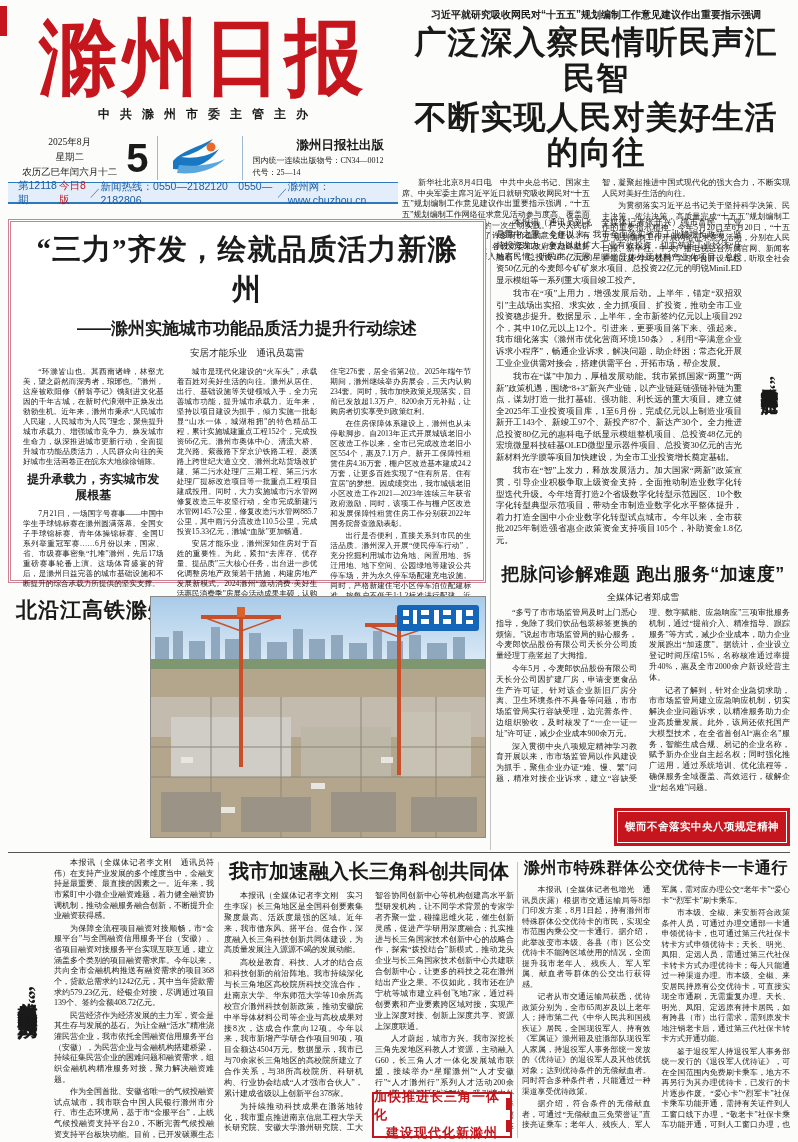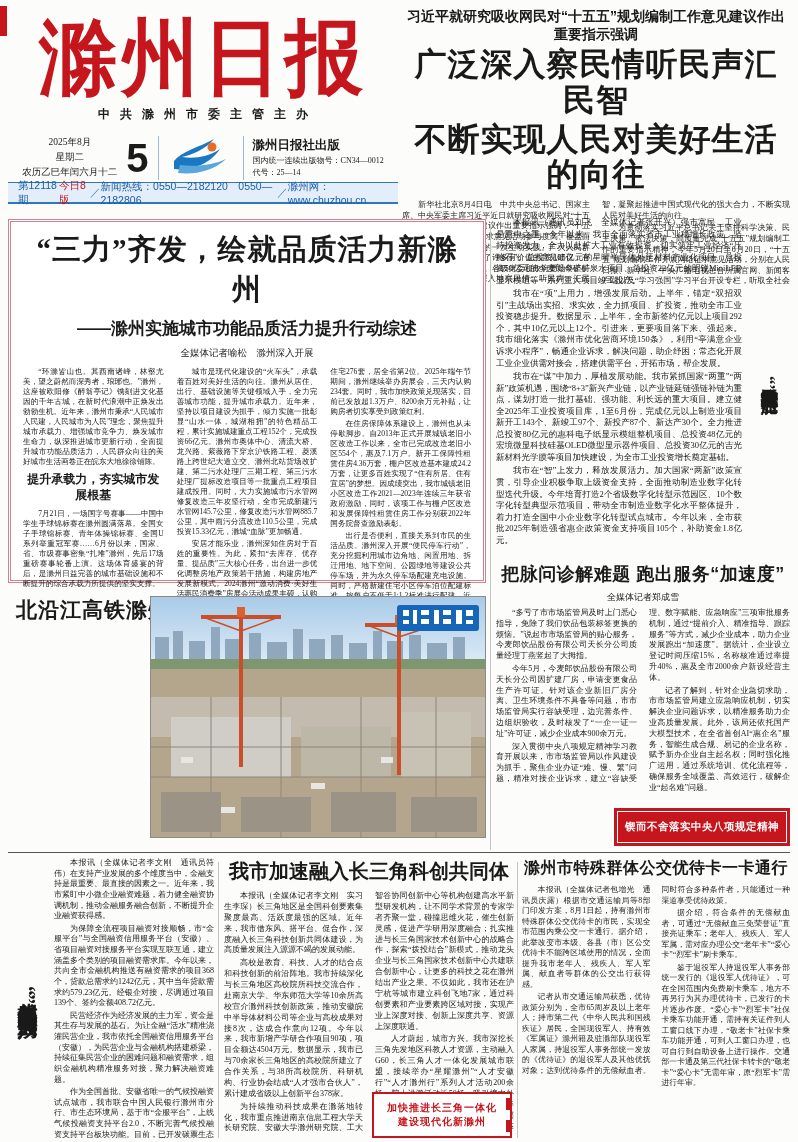--- a/index.html
+++ b/index.html
@@ -12,27 +12,27 @@
   
   .masthead{position:absolute;left:8px;top:4px;width:390px;height:200px;}
   .mh-title{font-size:78px;font-weight:900;color:#c5161d;text-align:center;line-height:1.02;
             letter-spacing:4px;margin-top:14px;transform:scaleY(1.06);}
   .mh-organ{text-align:center;font-size:12px;font-weight:700;letter-spacing:10px;margin-top:8px;text-indent:10px;}
   .mh-meta{display:flex;justify-content:center;align-items:center;gap:9px;margin-top:9px;height:52px;}
   .mh-date{font-size:9.5px;line-height:1.55;text-align:center;}
   .mh-day{font-size:40px;font-weight:900;line-height:1;}
   .mh-div{width:1px;height:44px;background:#9fb8d2;}
   .mh-pub{font-size:8px;line-height:1.5;}
-  .mh-pub .pub-main{font-size:12.5px;font-weight:700;}
+  .mh-pub .pub-main{font-size:12.5px;font-weight:700;margin-left:44px;}
   .mh-bar{position:absolute;left:0;bottom:0;width:100%;height:22px;background:#e3eefa;
           border-top:1px solid #2e78bf;border-bottom:2px solid #2e78bf;display:flex;align-items:center;
           padding:0 10px;box-sizing:border-box;font-size:10.5px;color:#1c5fa8;font-weight:400;}
   
   .lead{position:absolute;left:402px;top:8px;width:388px;height:200px;}
-  .lead-kicker{font-size:14px;font-weight:800;text-align:center;letter-spacing:0;}
+  .lead-kicker{font-size:10px;font-weight:800;text-align:center;letter-spacing:0;}
   .lead-headline{font-size:32px;font-weight:900;text-align:center;line-height:1.12;margin-top:3px;letter-spacing:1px;}
   .lead-body{margin-top:7px;height:94px;column-count:2;column-gap:12px;overflow:hidden;
              font-size:8px;line-height:1.32;text-align:justify;}
   
   .feature-box{position:absolute;left:8px;top:219px;width:478px;height:364px;box-sizing:border-box;
                border:3px double #cf8392;padding:8px 12px;background:#fff;}
   .feature-headline{font-size:29px;font-weight:900;text-align:center;letter-spacing:1px;}
   .feature-subhead{font-size:17px;font-weight:800;text-align:center;margin-top:7px;}
   .feature-byline{font-size:9.5px;text-align:center;margin-top:7px;color:#222;}
   .feature-body{margin-top:7px;height:238px;column-count:3;column-gap:13px;overflow:hidden;
@@ -68,21 +68,21 @@
                box-sizing:border-box;overflow:hidden;}
   
   .finance{position:absolute;left:8px;top:858px;width:206px;height:282px;display:flex;}
   .finance-head{width:40px;font-size:20px;line-height:40px;letter-spacing:-1px;}
   .finance-body{flex:1;font-size:8px;line-height:1.33;text-align:justify;overflow:hidden;padding-left:6px;}
   .science{position:absolute;left:224px;top:858px;width:290px;height:282px;}
   .science-headline{font-size:20px;font-weight:900;text-align:center;}
   .science-body{position:relative;margin-top:6px;height:248px;column-count:2;column-gap:12px;overflow:hidden;
                 font-size:8px;line-height:1.36;text-align:justify;}
   .slogan-box{position:absolute;right:2px;bottom:2px;width:140px;height:46px;border:2px solid #c5161d;
-              background:#fff;color:#c5161d;font-weight:900;font-size:10px;display:flex;flex-direction:column;
+              background:#fff;color:#c5161d;font-weight:900;font-size:13px;display:flex;flex-direction:column;
               align-items:center;justify-content:center;line-height:1.4;letter-spacing:1px;box-sizing:border-box;}
   .slogan-box::before{content:"";position:absolute;right:-2px;top:4px;width:6px;height:12px;background:#c5161d;}
   .slogan-box::after{content:"";position:absolute;right:-2px;bottom:4px;width:6px;height:12px;background:#c5161d;}
   .bus{position:absolute;left:522px;top:858px;width:268px;height:282px;}
   .bus-headline{font-size:16px;font-weight:900;text-align:center;letter-spacing:0.5px;}
   .bus-body{margin-top:6px;height:250px;column-count:2;column-gap:11px;overflow:hidden;
             font-size:7.8px;line-height:1.35;text-align:justify;}
 </style>
 </head>
 <body>
@@ -132,21 +132,21 @@
     <div class="lead-headline">不断实现人民对美好生活的向往</div>
     <div class="lead-body" style="font-family:'Liberation Serif',serif;">
       <p>新华社北京8月4日电　中共中央总书记、国家主席、中央军委主席习近平近日就研究吸收网民对“十五五”规划编制工作意见建议作出重要指示强调，“十五五”规划编制工作网络征求意见活动参与度高、覆盖面广，是全过程人民民主的一次生动实践。广大人民群众积极建言献策，提出了许多有价值的意见建议，有关部门要认真研究吸纳。各级党委和政府要始终坚持以人民为中心，广泛深入地察民情、听民声、汇民智，凝聚起推进中国式现代化的强大合力，不断实现人民对美好生活的向往。</p>
       <p>为贯彻落实习近平总书记关于坚持科学决策、民主决策、依法决策，高质量完成“十五五”规划编制工作的重要指示精神，今年5月20日至6月20日，“十五五”规划编制工作开展网络征求意见活动，分别在人民日报、新华社、中央广播电视总台所属官网、新闻客户端以及“学习强国”学习平台开设专栏，听取全社会意见建议。活动累计收到网民建言超过311.3万条，为编制“十五五”规划提供了有益参考。</p>
     </div>
   </div>
 
   <div class="feature-box">
     <div class="feature-headline">“三力”齐发，绘就品质活力新滁州</div>
     <div class="feature-subhead sans">——滁州实施城市功能品质活力提升行动综述</div>
-    <div class="feature-byline">全媒体记者喻松　滁州深入开展</div>
+    <div class="feature-byline">安居才能乐业　通讯员葛雷</div>
     <div class="feature-body">
       <p>“环滁皆山也。其西南诸峰，林壑尤美，望之蔚然而深秀者，琅琊也。”滁州，这座被欧阳修《醉翁亭记》镌刻进文化基因的千年古城，在新时代浪潮中正焕发出勃勃生机。近年来，滁州市秉承“人民城市人民建，人民城市为人民”理念，聚焦提升城市承载力、增强城市竞争力、焕发城市生命力，纵深推进城市更新行动，全面提升城市功能品质活力，人民群众向往的美好城市生活画卷正在皖东大地徐徐铺陈。</p>
       <div class="sec-head">提升承载力，夯实城市发展根基</div>
       <p>7月21日，一场国字号赛事——中国中学生手球锦标赛在滁州圆满落幕。全国女子手球锦标赛、青年体操锦标赛、全国U系列举重冠军赛……6月份以来，国家、省、市级赛事密集“扎堆”滁州，先后17场重磅赛事轮番上演。这场体育盛宴的背后，是滁州日益完善的城市基础设施和不断提升的综合承载力所提供的坚实支撑。</p>
       <p>城市是现代化建设的“火车头”，承载着百姓对美好生活的向往。滁州从居住、出行、基础设施等关键领域入手，全力完善城市功能，提升城市承载力。近年来，坚持以项目建设为抓手，倾力实施一批彰显“山水一体，城湖相拥”的特色精品工程，累计实施城建重点工程152个，完成投资66亿元。滁州市奥体中心、清流大桥、龙兴路、紫薇路下穿京沪铁路工程、菱溪路上跨世纪大道立交、滁州北站货场改扩建、第二污水处理厂三期工程、第三污水处理厂提标改造项目等一批重点工程项目建成投用。同时，大力实施城市污水管网修复改造三年攻坚行动，全市完成新建污水管网145.7公里，修复改造污水管网885.7公里，其中雨污分流改造110.5公里，完成投资15.33亿元，滁城“血脉”更加畅通。</p>
       <p>安居才能乐业，滁州深知住房对于百姓的重要性。为此，紧扣“去库存、优存量、提品质”三大核心任务，出台进一步优化调整房地产政策若干措施，构建房地产发展新模式。2024滁州“激动消费·美好生活惠民消费季”房展会活动成果丰硕，认购住宅276套，居全省第2位。2025年端午节期间，滁州继续举办房展会，三天内认购234套。同时，我市加快政策兑现落实，目前已发放超1.3万户、8200余万元补贴，让购房者切实享受到政策红利。</p>
       <p>在住房保障体系建设上，滁州也从未停歇脚步。自2013年正式开展城镇老旧小区改造工作以来，全市已完成改造老旧小区554个，惠及7.1万户。新开工保障性租赁住房4.36万套，棚户区改造基本建成24.2万套，让更多百姓实现了“住有所居、住有宜居”的梦想。因成绩突出，我市城镇老旧小区改造工作2021—2023年连续三年获省政府激励，同时，该项工作与棚户区改造和发展保障性租赁住房工作分别获2022年国务院督查激励表彰。</p>
       <p>出行是否便利，直接关系到市民的生活品质。滁州深入开展“便民停车行动”，充分挖掘利用城市边角地、闲置用地、拆迁用地、地下空间、公园绿地等建设公共停车场，并为永久停车场配建充电设施。同时，严格新建住宅小区停车泊位配建标准，按每户不低于1:1.2标准进行配建。近年来，全市新增公共停车泊位46803个（市区19525个），总停车泊位260484个（市区159812个），有效缓解了市民停车难题。</p>
 
     </div>
@@ -290,18 +290,19 @@
       <div>建设现代化新滁州</div>
     </div>
   </div>
 
   <div class="bus">
     <div class="bus-headline sans">滁州市特殊群体公交优待卡一卡通行</div>
     <div class="bus-body">
       <p>本报讯（全媒体记者包增光　通讯员庆露）根据市交通运输局等8部门印发方案，8月1日起，持有滁州市特殊群体公交优待卡的市民，实现全市范围内乘公交一卡通行。据介绍，此举改变市本级、各县（市）区公交优待卡不能跨区域使用的情况，全面提升我市老年人、残疾人、军人军属、献血者等群体的公交出行获得感。</p>
       <p>记者从市交通运输局获悉，优待政策分别为，全市65周岁及以上老年人；持市第二代《中华人民共和国残疾证》居民，全国现役军人、持有效《军属证》滁州籍及驻滁部队现役军人家属，持退役军人事务部统一发放的《优待证》的退役军人及其他优抚对象；达到优待条件的无偿献血者。同时符合多种条件者，只能通过一种渠道享受优待政策。</p>
       <p>据介绍，符合条件的无偿献血者，可通过“无偿献血三免荣誉证”直接亮证乘车；老年人、残疾人、军人军属，需对应办理公交“老年卡”“爱心卡”“烈军卡”刷卡乘车。</p>
+      <p>市本级、全椒、来安新符合政策条件人员，可通过办理交通部一卡通申领优待卡，也可通过第三代社保卡转卡方式申领优待卡；天长、明光、凤阳、定远人员，需通过第三代社保卡转卡方式办理优待卡；每人只能通过一种渠道办理。市本级、全椒、来安居民持原有公交优待卡，可直接实现全市通刷，无需重复办理。天长、明光、凤阳、定远原有持卡居民，如有跨县（市）出行需求，需到原发卡地注销老卡后，通过第三代社保卡转卡方式开通功能。</p>
       <p>鉴于退役军人持退役军人事务部统一发行的《退役军人优待证》，可在全国范围内免费刷卡乘车，地方不再另行为其办理优待卡，已发行的卡片逐步作废。“爱心卡”“烈军卡”社保卡乘车功能开通，需持有关证件到人工窗口线下办理，“敬老卡”社保卡乘车功能开通，可到人工窗口办理，也可自行到自助设备上进行操作。交通部一卡通及第三代社保卡转卡的“敬老卡”“爱心卡”无需年审，原“烈军卡”需进行年审。</p>
 
     </div>
   </div>
 
 </div>
 
 </body></html>

